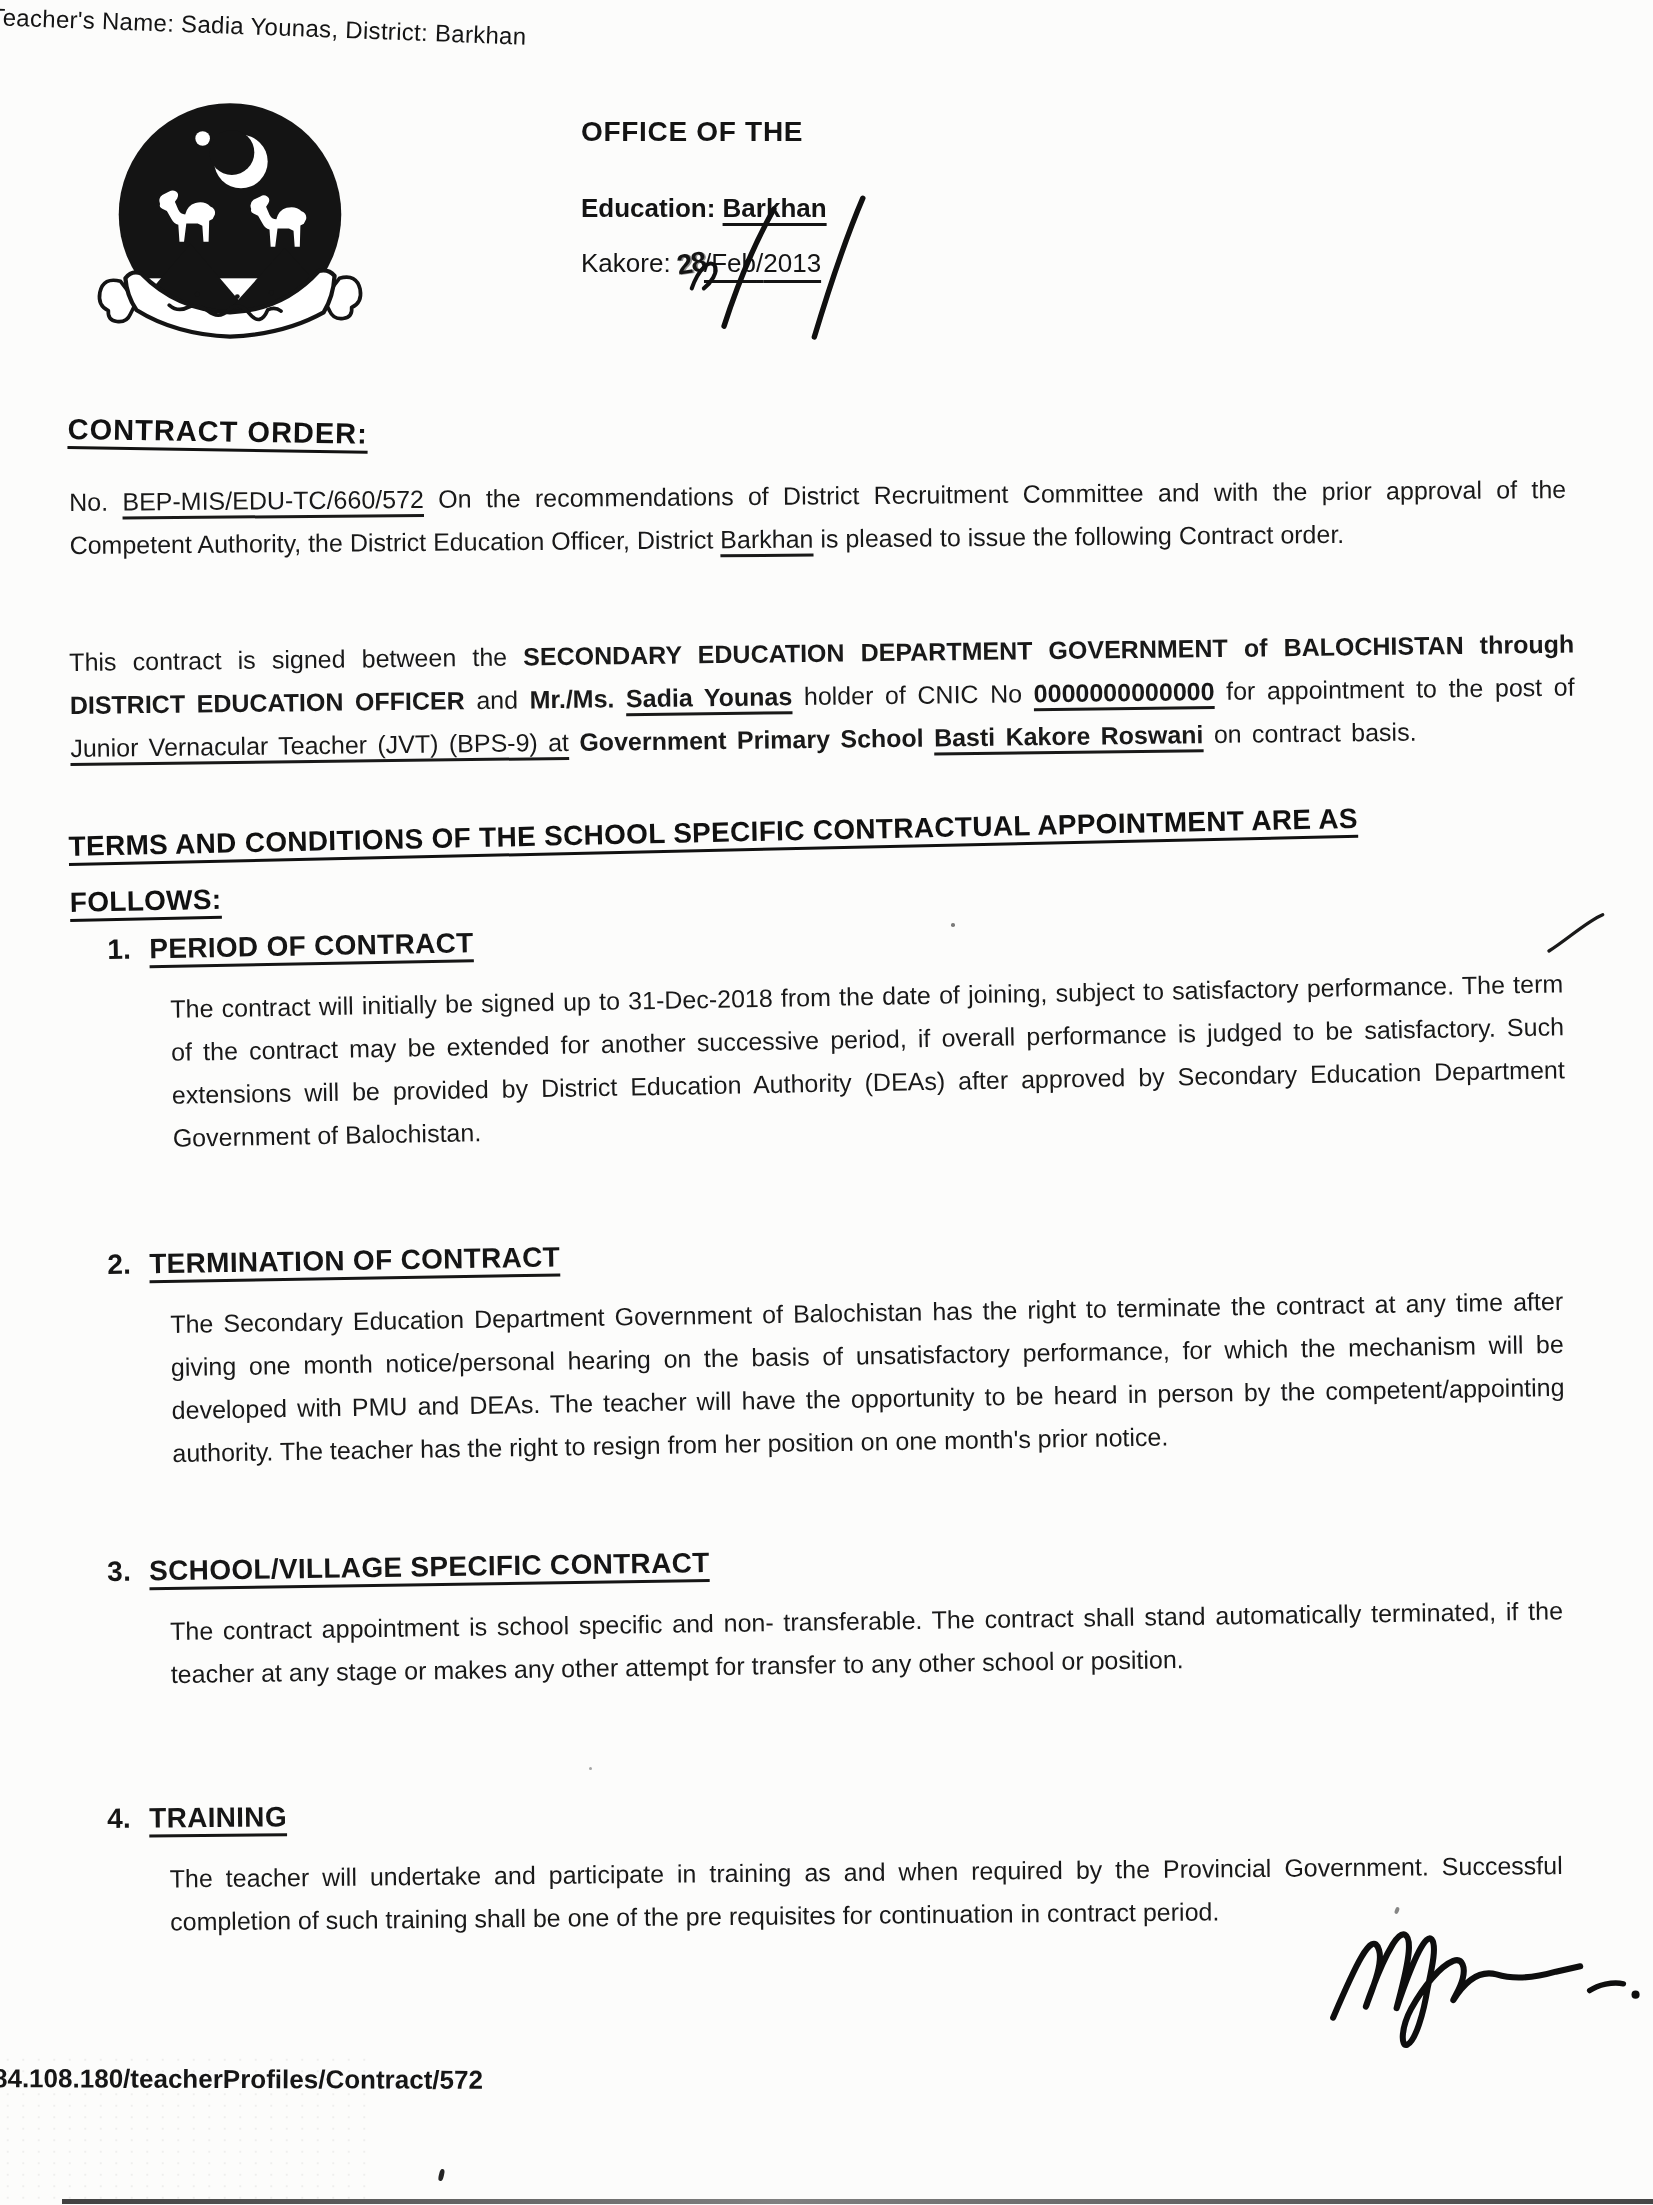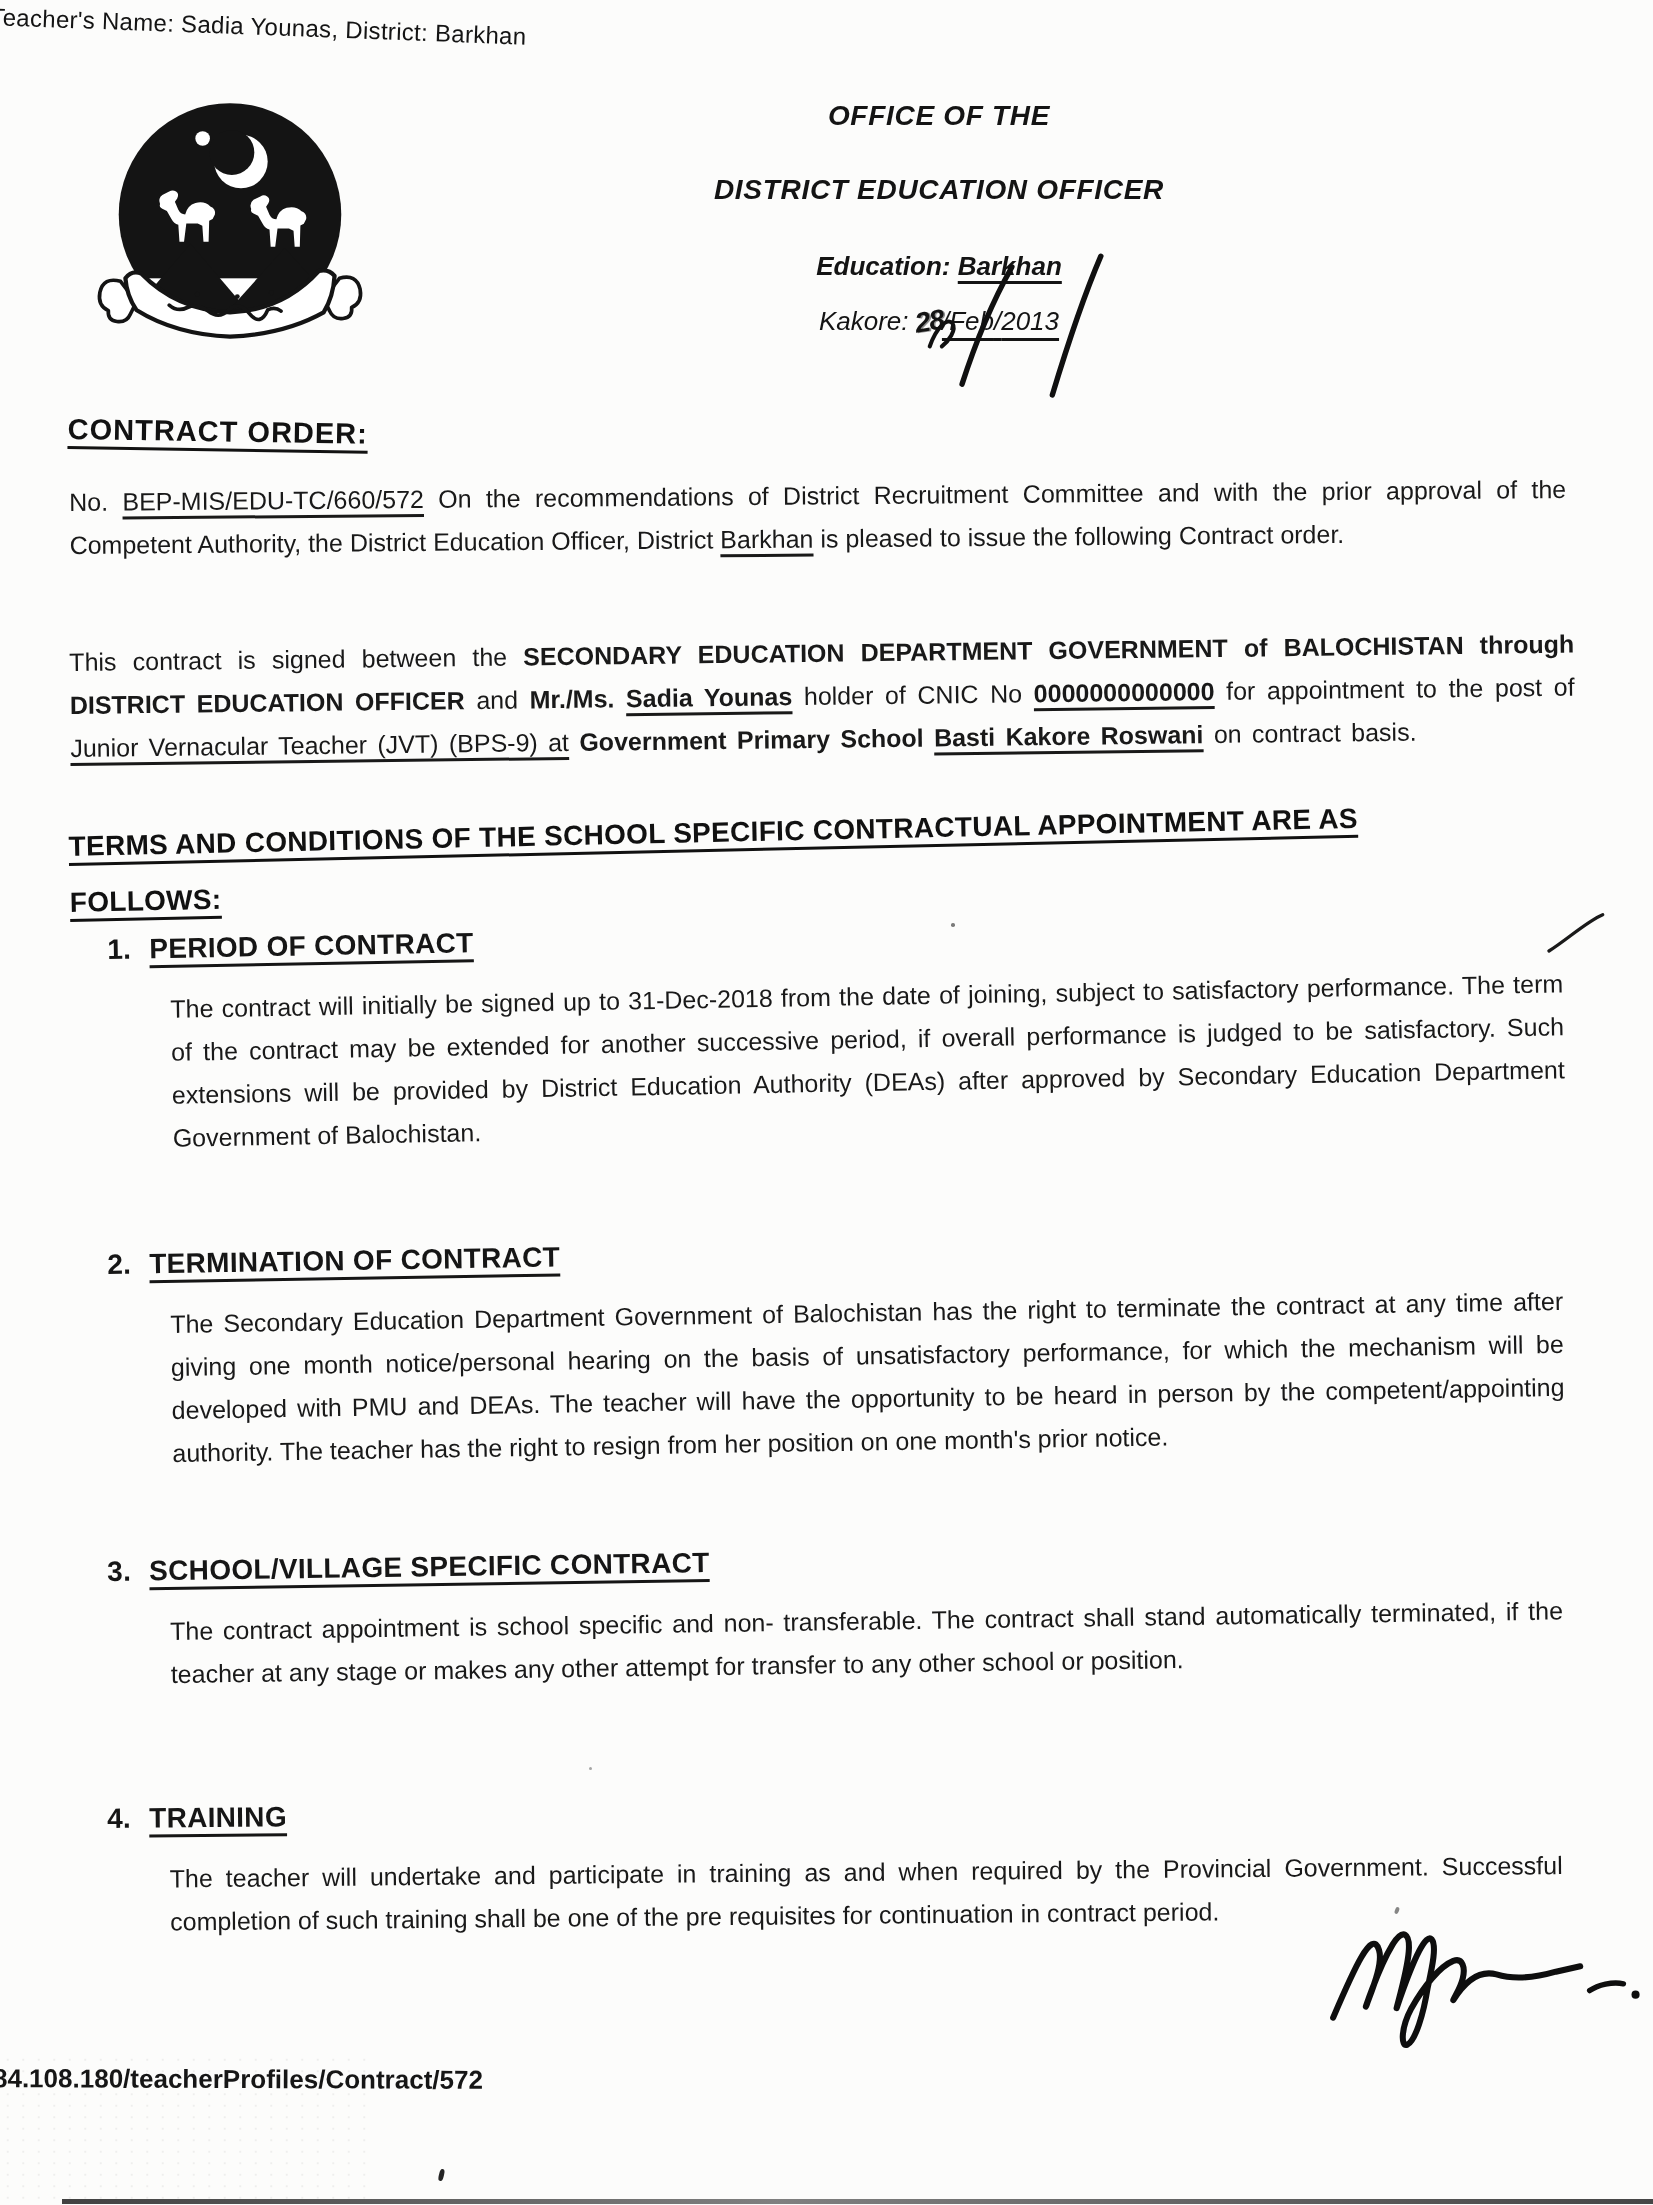--- a/index.html
+++ b/index.html
@@ -15,21 +15,21 @@
   .b { font-weight:700; }
 
   .teacher-line {
     position:absolute; left:-9.5px; top:2.7px;
     font-size:24px; letter-spacing:0.3px; white-space:nowrap;
     transform:rotate(2.1deg); transform-origin:0 0; color:#141414;
   }
 
   .logo { position:absolute; left:78px; top:95px; width:304px; height:318px; }
 
-  .office { position:absolute; left:581px; top:100px; width:716px; text-align:center; color:#141414;font-style:italic; }
+  .office { position:absolute; left:581px; top:116px; width:716px; color:#141414; }
   .office .l1 { font-size:28px; font-weight:700; letter-spacing:0.7px; }
   .office .l2 { font-size:28px; font-weight:700; letter-spacing:0.7px; margin-top:42px; }
   .office .l3 { font-size:26px; font-weight:700; margin-top:45px; }
   .office .l3 .u { text-decoration-thickness:2.7px; }
   .office .l4 { font-size:26px; margin-top:24px; position:relative; }
   .dateunder { text-decoration:underline; text-decoration-thickness:2.7px; text-underline-offset:8px; position:relative; display:inline-block; }
   .hand-day { display:inline-block; font-weight:700; transform:rotate(-9deg) scale(1.08); letter-spacing:-1.4px; text-shadow:1.4px 0.7px 0 rgba(10,10,10,.45); }
   .date-strokes { position:absolute; left:-6.8px; top:-35px; width:257px; height:128px; overflow:visible; pointer-events:none; }
 
   .co-h {
@@ -118,21 +118,20 @@
     <path d="M78 300 Q88 286 104 292 Q162 352 250 356 Q338 352 396 288 Q412 284 422 296 Q420 330 404 356 Q340 392 250 396 Q160 392 96 352 Q80 328 78 300 Z" fill="#ffffff" stroke="#141414" stroke-width="7" stroke-linejoin="round"></path>
     <path d="M150 344 q14 12 30 4 t34 6 t34 -2 t34 6 t30 -6 q12 -6 22 2" fill="none" stroke="#141414" stroke-width="6" stroke-linecap="round"></path>
     <circle cx="196" cy="326" r="4" fill="#141414"></circle>
     <circle cx="262" cy="330" r="4" fill="#141414"></circle>
     <circle cx="318" cy="324" r="4" fill="#141414"></circle>
   </g>
 </svg>
 
 <div class="office">
   <div class="l1">OFFICE OF THE</div>
-  <div class="l2">DISTRICT EDUCATION OFFICER</div>
   <div class="l3">
     <span>Education:</span>
     <span class="u">Barkhan</span>
   </div>
   <div class="l4">
     <span>Kakore:</span>
     <span class="dateunder">
       <span class="hand-day">28</span><span>/</span><span>Feb</span><span>/</span><span>2013</span>
       <svg class="date-strokes" viewBox="0 0 380 190">
         <path d="M78 168 C96 112 124 44 152 -6" fill="none" stroke="#101010" stroke-width="8" stroke-linecap="round"></path>

